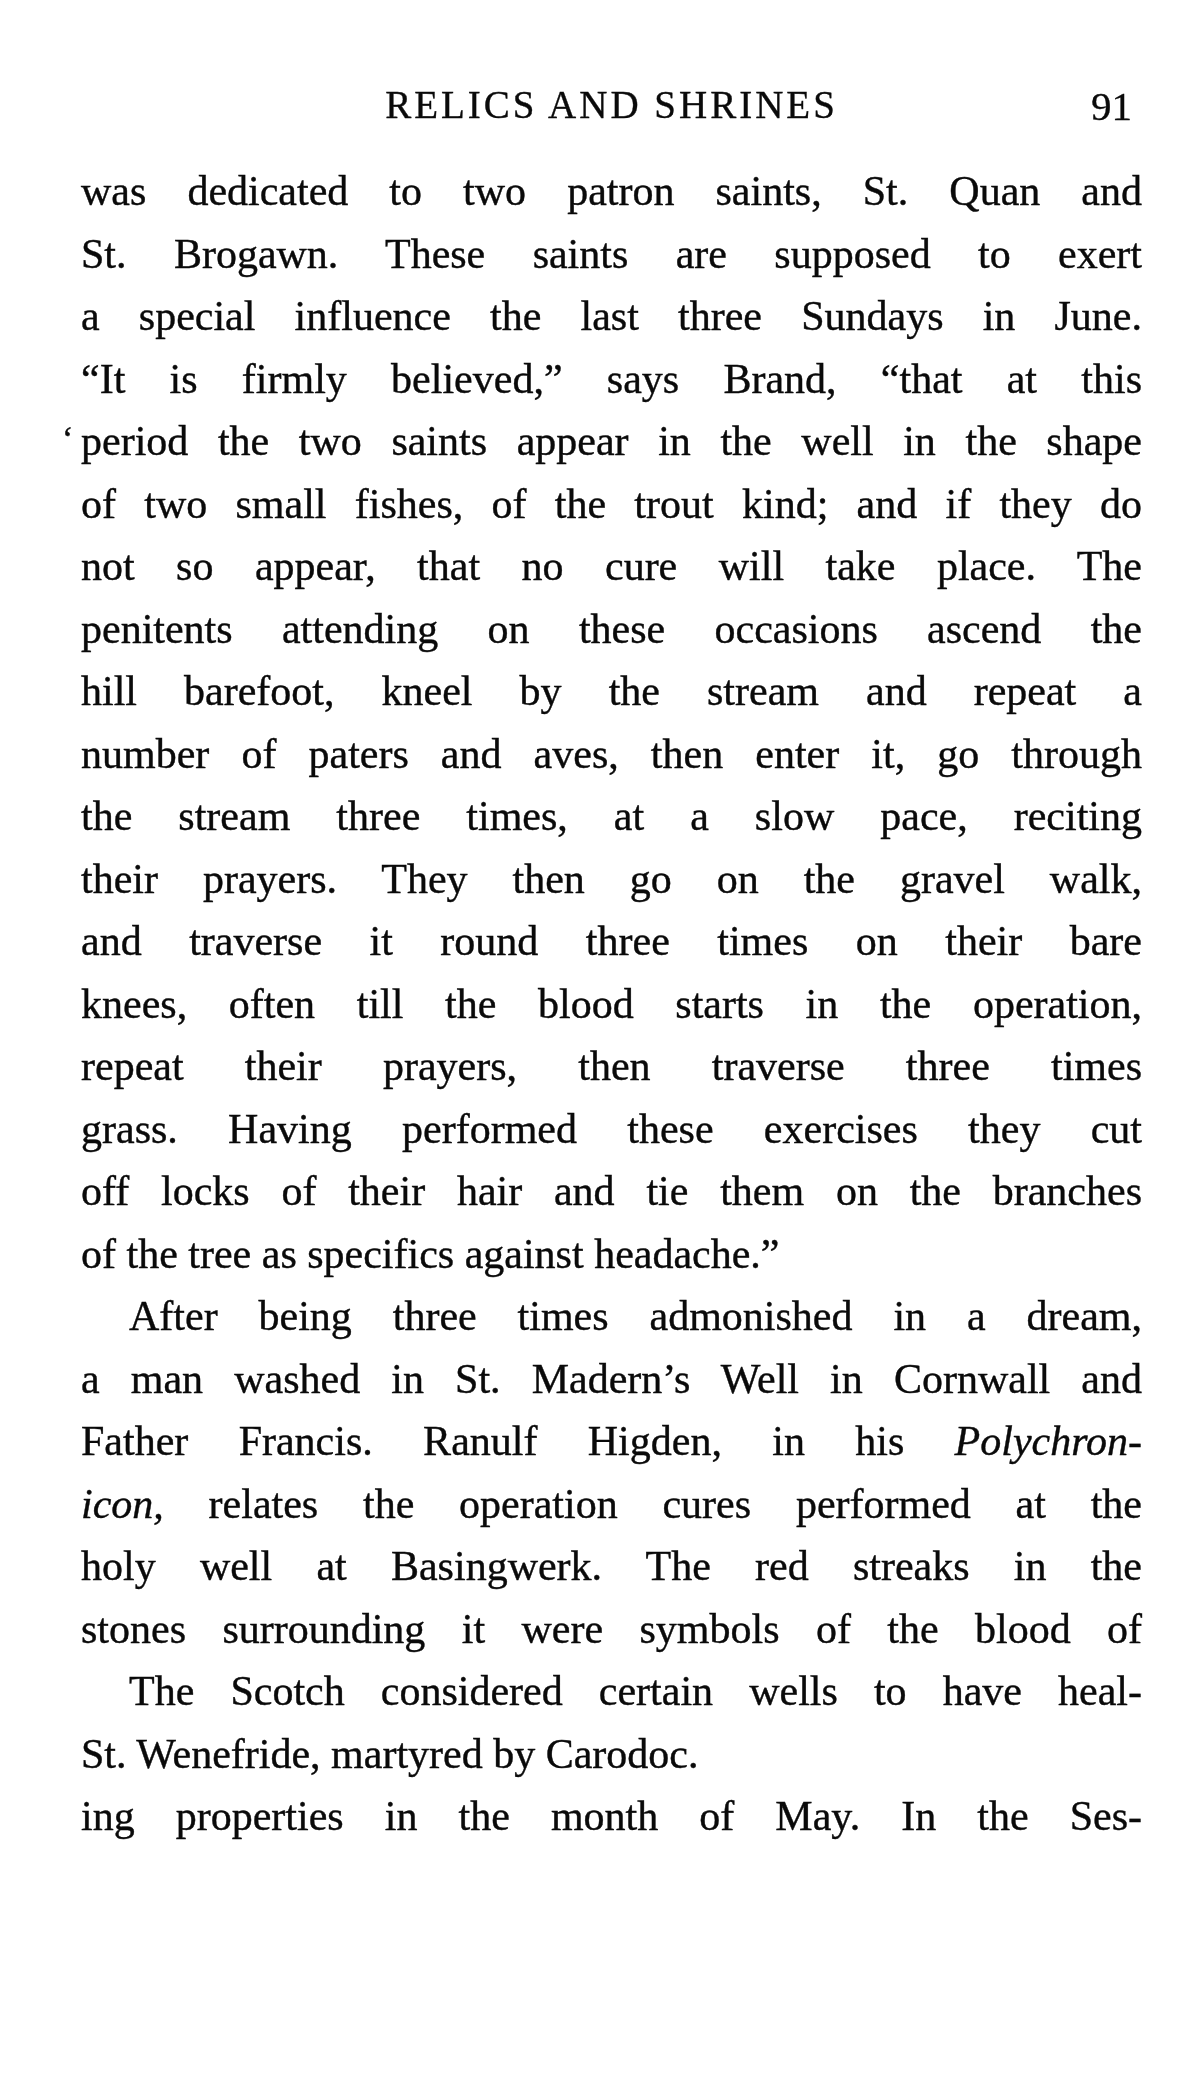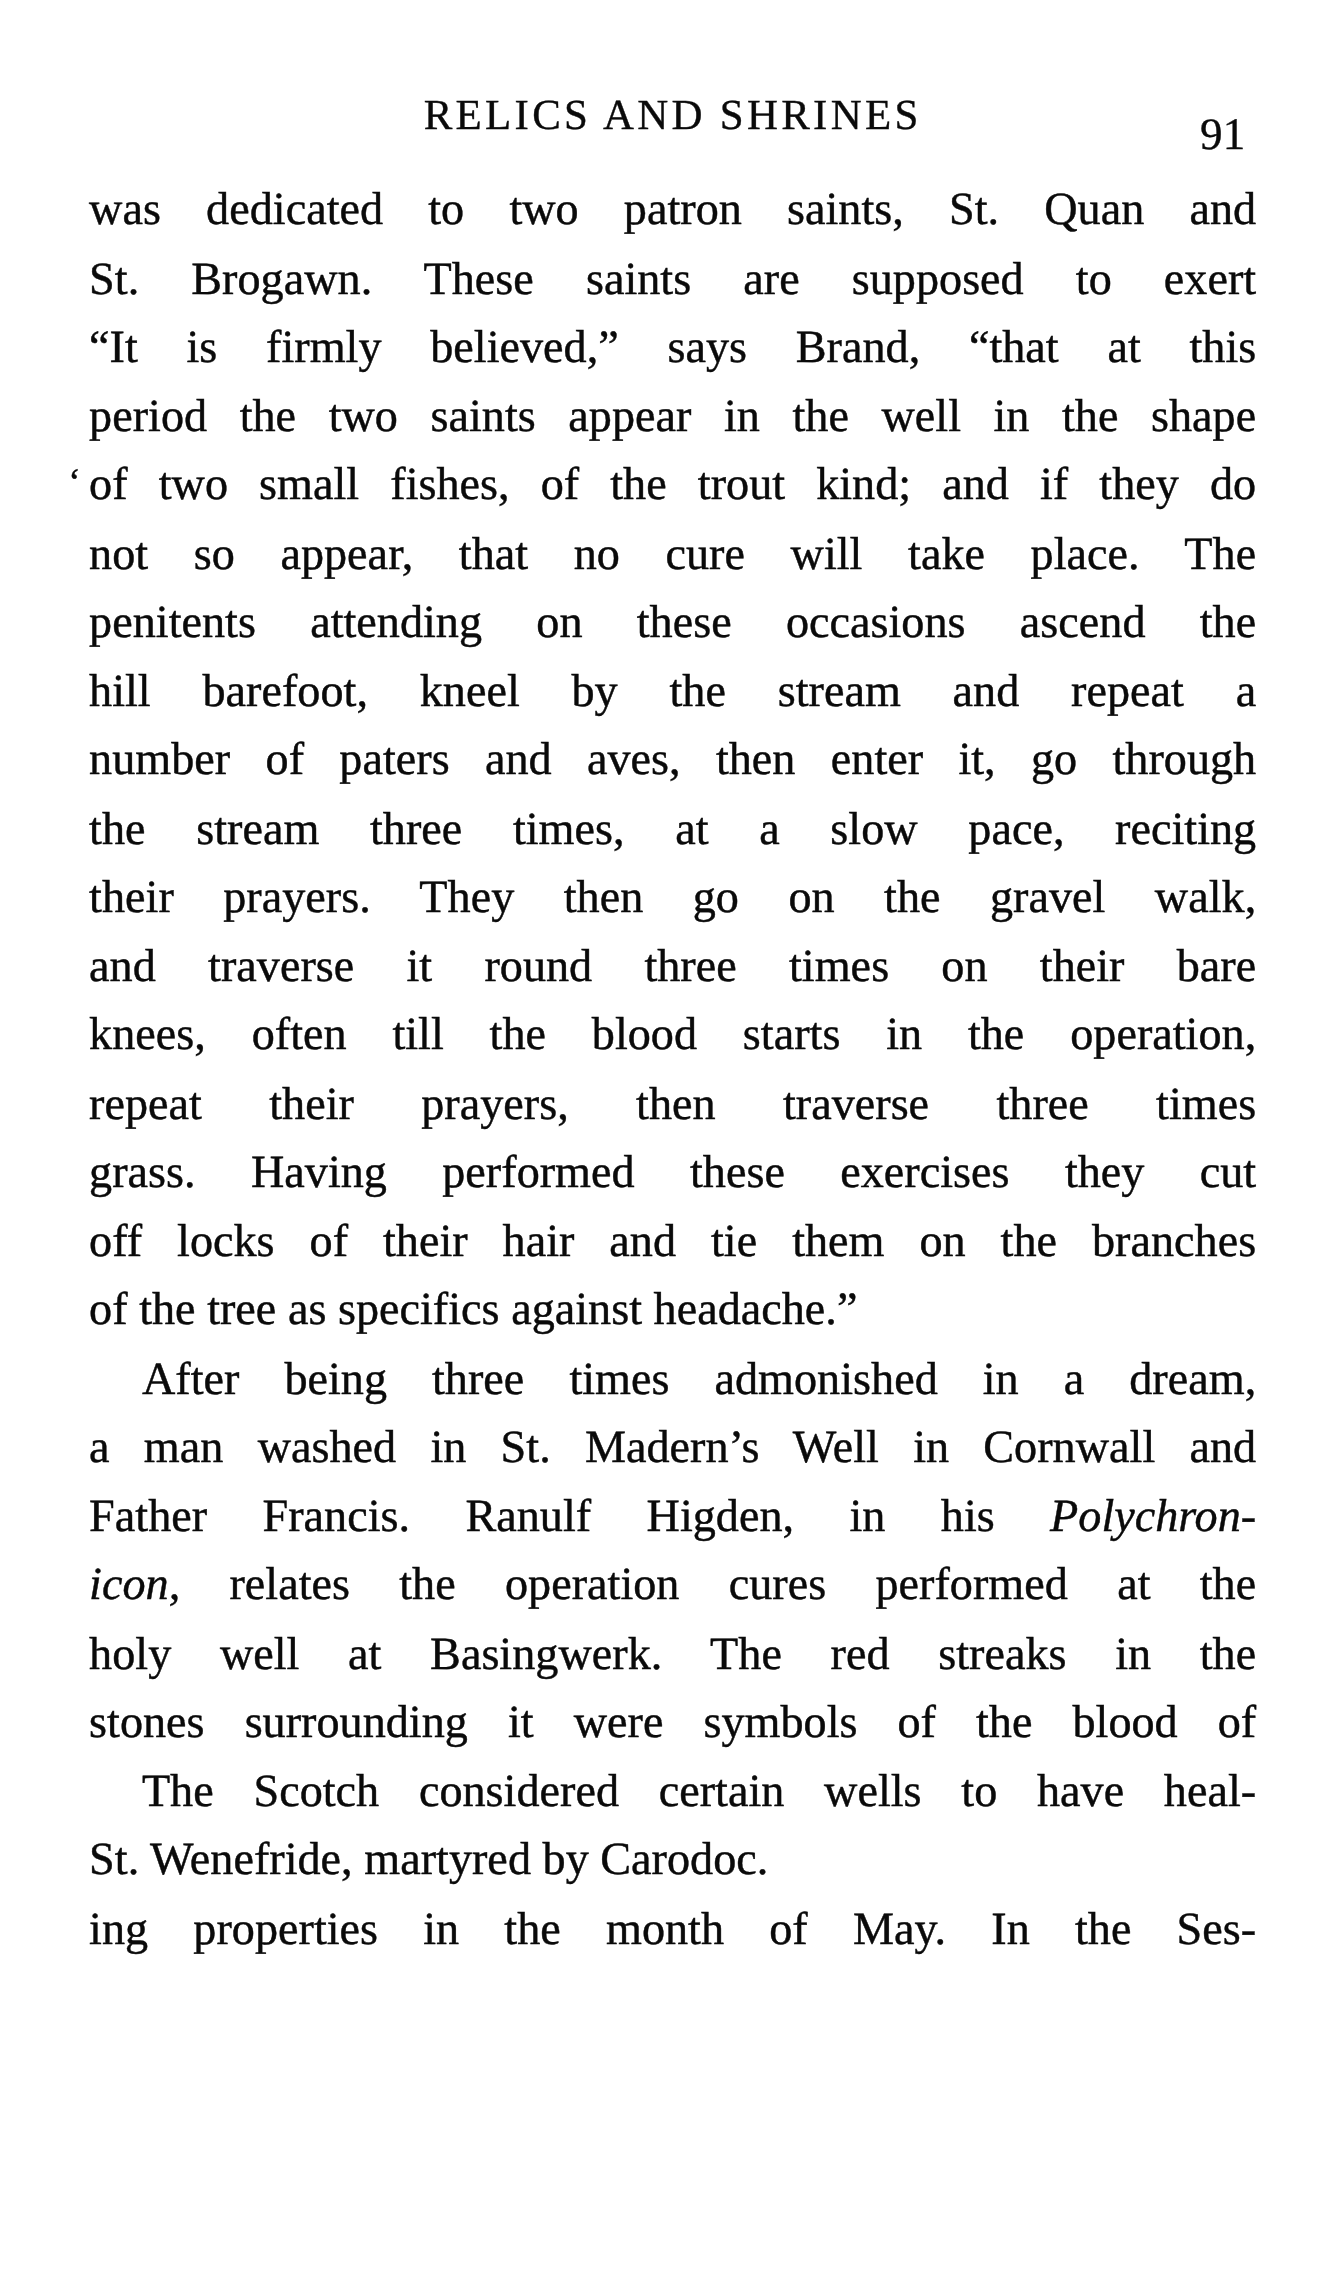--- a/index.html
+++ b/index.html
@@ -30,21 +30,21 @@
     right: 0;
     text-align: center;
     font-size: 39px;
     letter-spacing: 3px;
     white-space: nowrap;
     -webkit-text-stroke: 0.35px #0a0a0a;
   }
   .pagenum {
     position: absolute;
     right: 10px;
-    top: 15px;
+    top: 0;
     font-size: 41px;
     -webkit-text-stroke: 0.35px #0a0a0a;
   }
   .body {
     position: absolute;
     top: 160px;
     left: 57px;
     width: 1061px;
     font-size: 42px;
     line-height: 62.5px;
@@ -79,20 +79,21 @@
   <header class="header">
     <span class="title">RELICS AND SHRINES</span>
     <span class="pagenum">91</span>
   </header>
 
   <span class="stray">‘</span>
 
   <main class="body">
     <div class="line">was dedicated to two patron saints, St. Quan and</div>
     <div class="line">St. Brogawn.  These saints are supposed to exert</div>
+    <div class="line">a special influence the last three Sundays in June.</div>
     <div class="line">“It is firmly believed,” says Brand, “that at this</div>
     <div class="line">period the two saints appear in the well in the shape</div>
     <div class="line">of two small fishes, of the trout kind; and if they do</div>
     <div class="line">not so appear, that no cure will take place.  The</div>
     <div class="line">penitents attending on these occasions ascend the</div>
     <div class="line">hill barefoot, kneel by the stream and repeat a</div>
     <div class="line">number of paters and aves, then enter it, go through</div>
     <div class="line">the stream three times, at a slow pace, reciting</div>
     <div class="line">their prayers.  They then go on the gravel walk,</div>
     <div class="line">and traverse it round three times on their bare</div>

